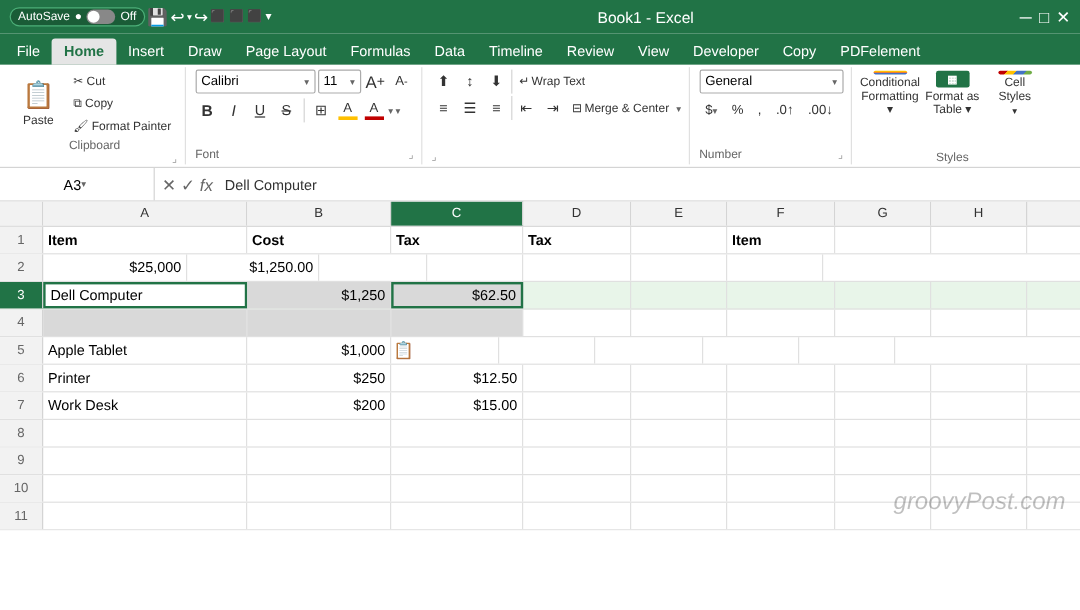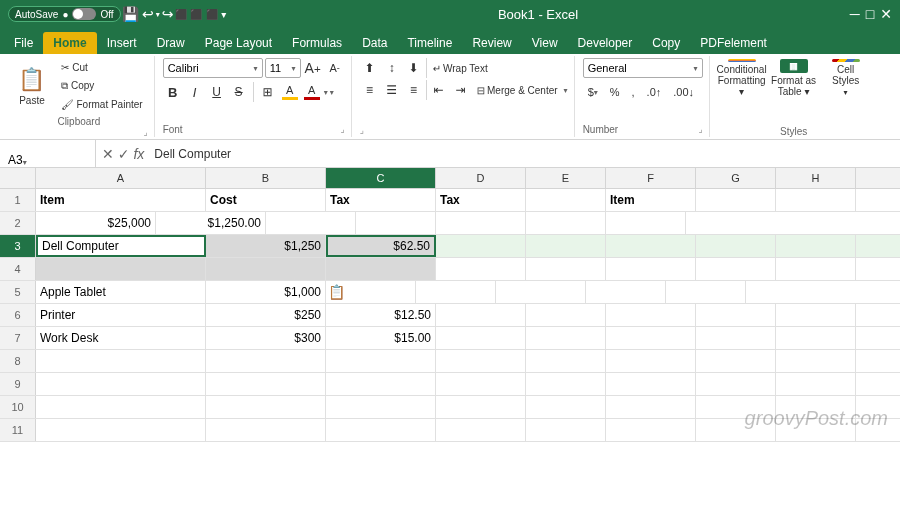--- a/index.html
+++ b/index.html
@@ -58,21 +58,21 @@
       padding: 0 4px;
     }
     .ribbon-tab {
       color: #fff;
       padding: 4px 10px;
       font-size: 12px;
       cursor: pointer;
       border-radius: 3px 3px 0 0;
     }
     .ribbon-tab.active {
-      background: #eab308;
+      background: #e5e5e5;
       color: #217346;
       font-weight: 600;
     }
 
     
     #ribbon {
       background: #fff;
       border-bottom: 1px solid #d4d4d4;
       height: 86px;
       display: flex;
@@ -216,27 +216,28 @@
 
     
     #formula-bar {
       height: 28px;
       border-bottom: 1px solid #d4d4d4;
       display: flex;
       align-items: center;
       background: #fff;
     }
     #cell-ref-box {
-      width: 96px;
+      width: 84px;
       border-right: 1px solid #d4d4d4;
       height: 100%;
       display: flex;
-      align-items: flex-end;
+      align-items: center;
       padding: 0 8px;
       font-size: 12px;
+      margin-left: 45px;
     }
     #formula-bar-icons {
       display: flex;
       align-items: center;
       gap: 4px;
       padding: 0 6px;
       color: #666;
       font-size: 14px;
     }
     #formula-bar-icons span { cursor: pointer; }
@@ -652,21 +653,21 @@
       <div class="cell col-d"></div>
       <div class="cell col-e"></div>
       <div class="cell col-f"></div>
       <div class="cell col-g"></div>
       <div class="cell col-h"></div>
     </div>
 
     <div class="spreadsheet-row">
       <div class="row-num">7</div>
       <div class="cell col-a">Work Desk</div>
-      <div class="cell col-b right">$300</div>
+      <div class="cell col-b right">$200</div>
       <div class="cell col-c right">$15.00</div>
       <div class="cell col-d"></div>
       <div class="cell col-e"></div>
       <div class="cell col-f"></div>
       <div class="cell col-g"></div>
       <div class="cell col-h"></div>
     </div>
 
     <div class="spreadsheet-row">
       <div class="row-num">8</div>

